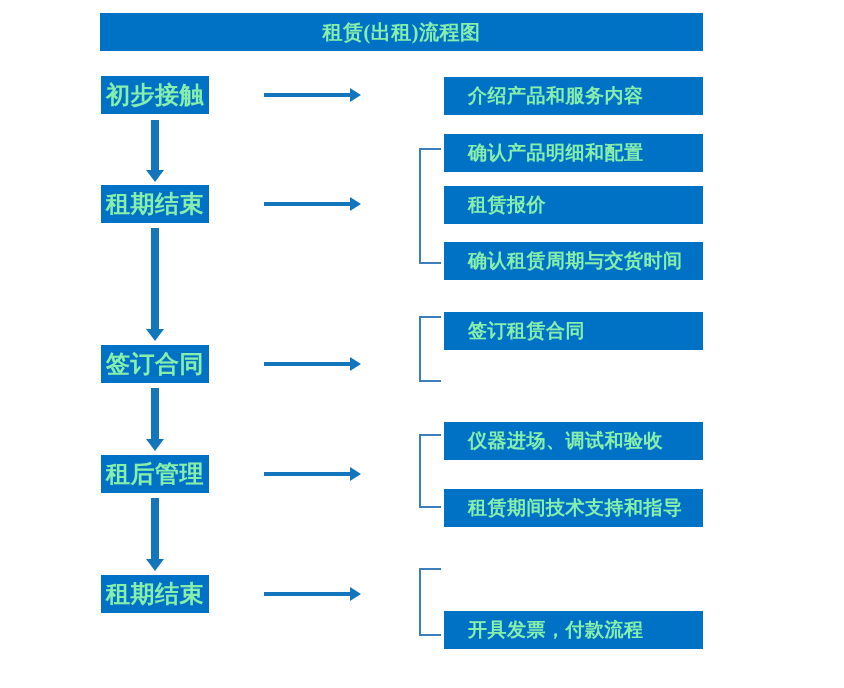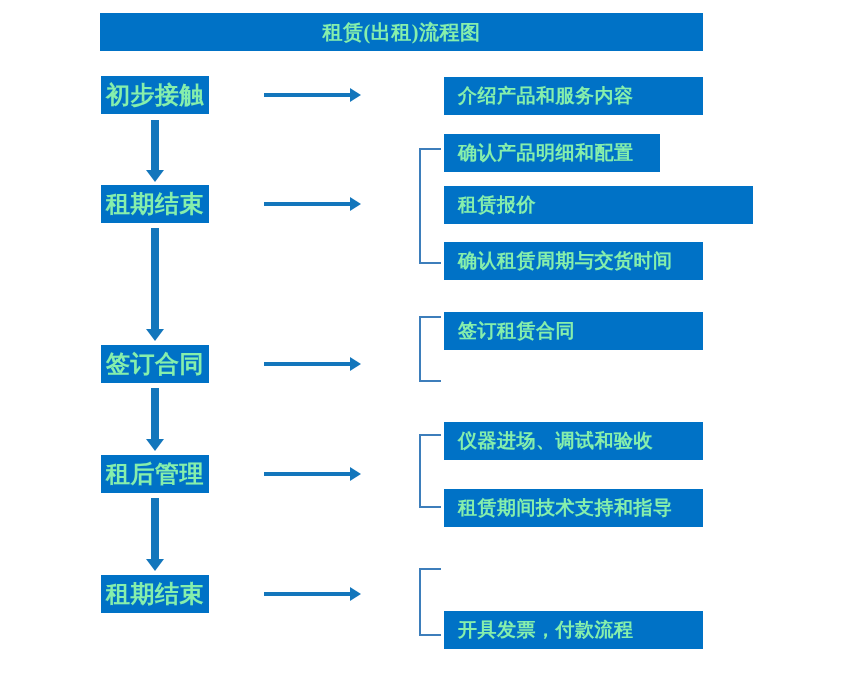--- a/index.html
+++ b/index.html
@@ -29,21 +29,21 @@
   .title-bar {
     justify-content: center;
     font-size: 20px;
   }
   .stage-box {
     justify-content: center;
     font-size: 24px;
   }
   .detail-box {
     justify-content: flex-start;
-    padding-left: 14px;
+    padding-left: 24px;
     font-size: 19px;
   }
   
   .h-arrow {
     position: absolute;
     height: 16px;
   }
   .h-arrow .shaft {
     position: absolute;
     left: 0;
@@ -172,25 +172,25 @@
   <div class="bracket" style="left:419px; top:316px; width:22px; height:66px;"></div>
 
   <div class="bracket" style="left:419px; top:434px; width:22px; height:74px;"></div>
 
   <div class="bracket" style="left:419px; top:568px; width:22px; height:68px;"></div>
 
   <div class="box detail-box" style="left:444px; top:77px; width:259px; height:38px;">
     <span>介绍产品和服务内容</span>
   </div>
 
-  <div class="box detail-box" style="left:444px; top:134px; width:216px; height:38px;">
+  <div class="box detail-box" style="left:444px; top:134px; width:259px; height:38px;">
     <span>确认产品明细和配置</span>
   </div>
 
-  <div class="box detail-box" style="left:444px; top:186px; width:309px; height:38px;">
+  <div class="box detail-box" style="left:444px; top:186px; width:259px; height:38px;">
     <span>租赁报价</span>
   </div>
 
   <div class="box detail-box" style="left:444px; top:242px; width:259px; height:38px;">
     <span>确认租赁周期与交货时间</span>
   </div>
 
   <div class="box detail-box" style="left:444px; top:312px; width:259px; height:38px;">
     <span>签订租赁合同</span>
   </div>

